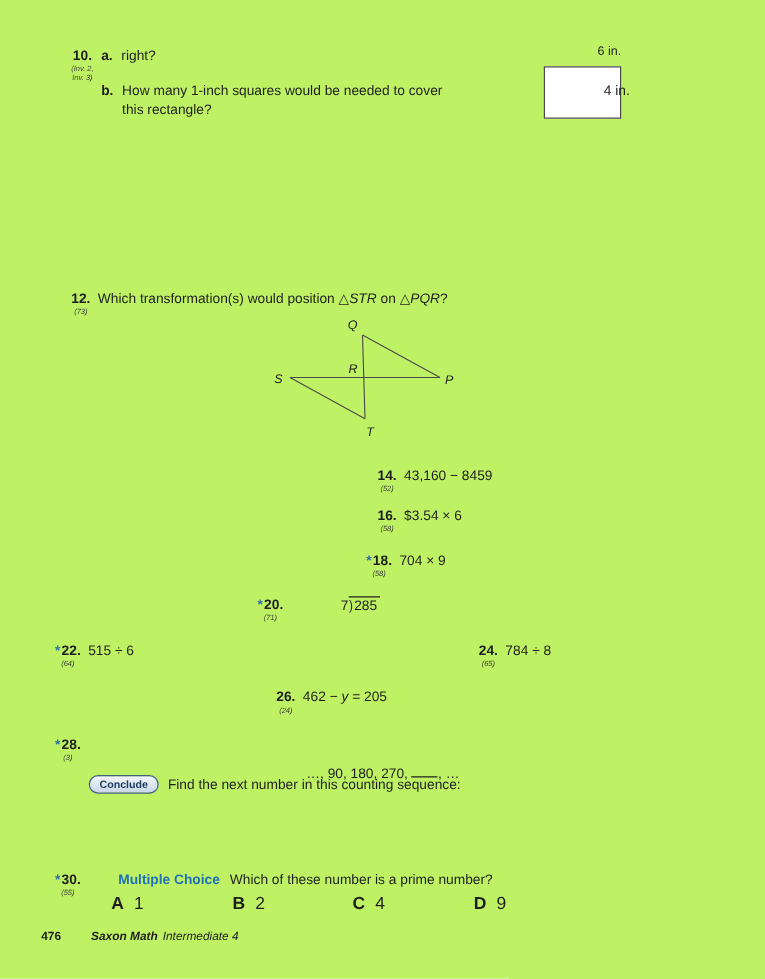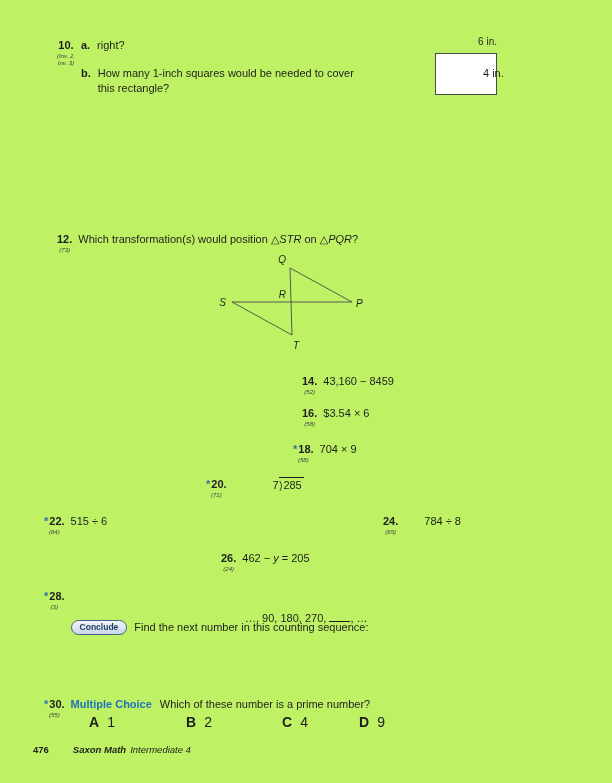--- a/index.html
+++ b/index.html
@@ -157,21 +157,21 @@
   </div>
 
   <div class="prob" style="left:44px; top:514px;">
     <div class="numcol">
       <div class="numline"><span class="star">*</span><span class="pnum">22.</span></div>
       <div class="pref">(64)</div>
     </div>
     <div class="pbody">515 ÷ 6</div>
   </div>
 
-  <div class="prob" style="left:383px; top:514px;gap:20px;">
+  <div class="prob" style="left:383px; top:514px;">
     <div class="numcol">
       <div class="numline"><span class="pnum">24.</span></div>
       <div class="pref">(65)</div>
     </div>
     <div class="pbody">784 ÷ 8</div>
   </div>
 
   <div class="prob" style="left:221px; top:551px;">
     <div class="numcol">
       <div class="numline"><span class="pnum">26.</span></div>
@@ -182,31 +182,31 @@
 
   <div class="prob" style="left:44px; top:589px;">
     <div class="numcol">
       <div class="numline"><span class="star">*</span><span class="pnum">28.</span></div>
       <div class="pref">(3)</div>
     </div>
     <div class="pbody"><span class="badge">Conclude</span><span>Find the next number in this counting sequence:</span></div>
   </div>
   <div class="seq-line"><span>…, 90, 180, 270, </span><span class="answer-blank"></span><span>, …</span></div>
 
-  <div class="prob" style="left:44px; top:697px;">
+  <div class="prob" style="left:44px; top:697px;gap:24px;">
     <div class="numcol">
       <div class="numline"><span class="star">*</span><span class="pnum">30.</span></div>
       <div class="pref">(55)</div>
     </div>
     <div class="pbody"><span class="mc-label">Multiple Choice</span><span>Which of these number is a prime number?</span></div>
   </div>
   <div class="choice" style="left:89px;"><b>A</b><span>1</span></div>
   <div class="choice" style="left:186px;"><b>B</b><span>2</span></div>
   <div class="choice" style="left:282px;"><b>C</b><span>4</span></div>
-  <div class="choice" style="left:359px;"><b>D</b><span>9</span></div>
+  <div class="choice" style="left:379px;"><b>D</b><span>9</span></div>
 
   <div class="footer">
     <span class="fnum">476</span>
     <span class="ftitle">Saxon Math</span>
     <span class="fsub">Intermediate 4</span>
   </div>
 
 </div>
 
 </body></html>

